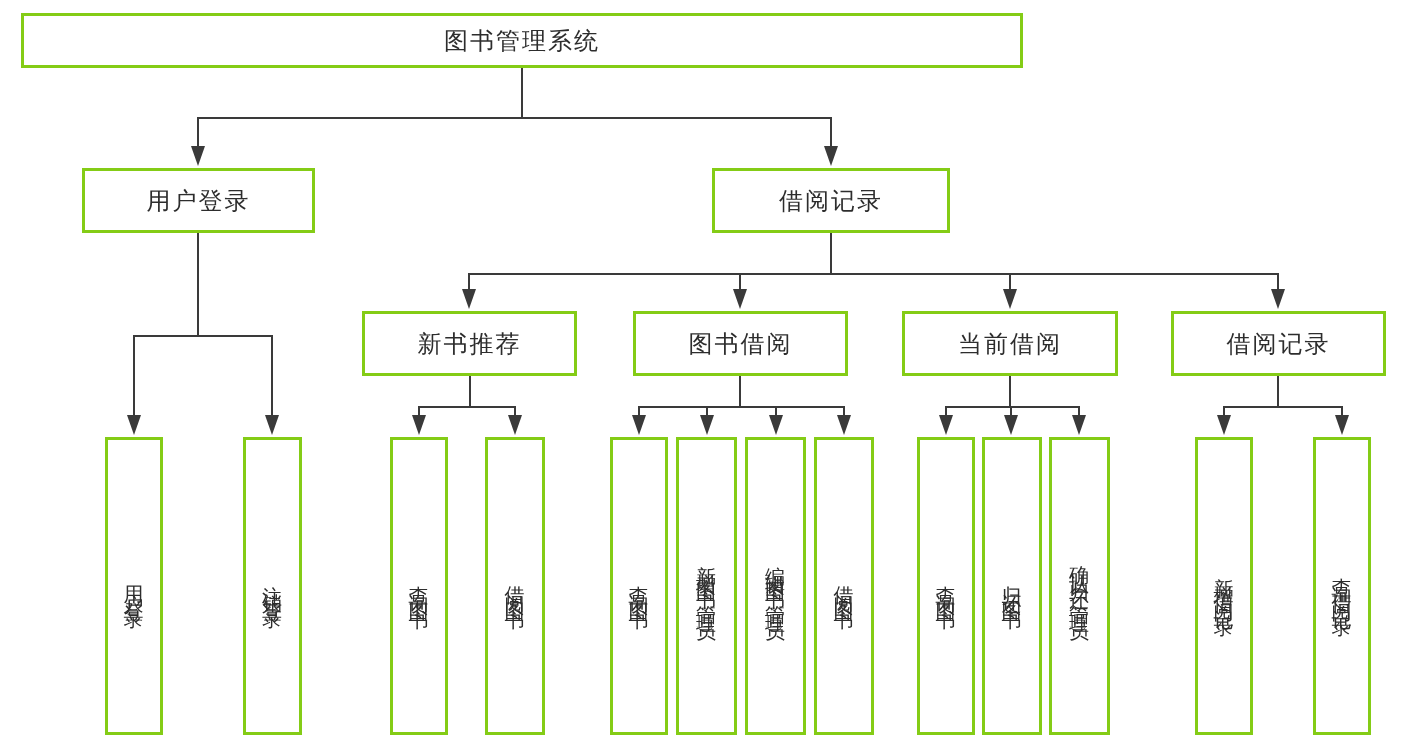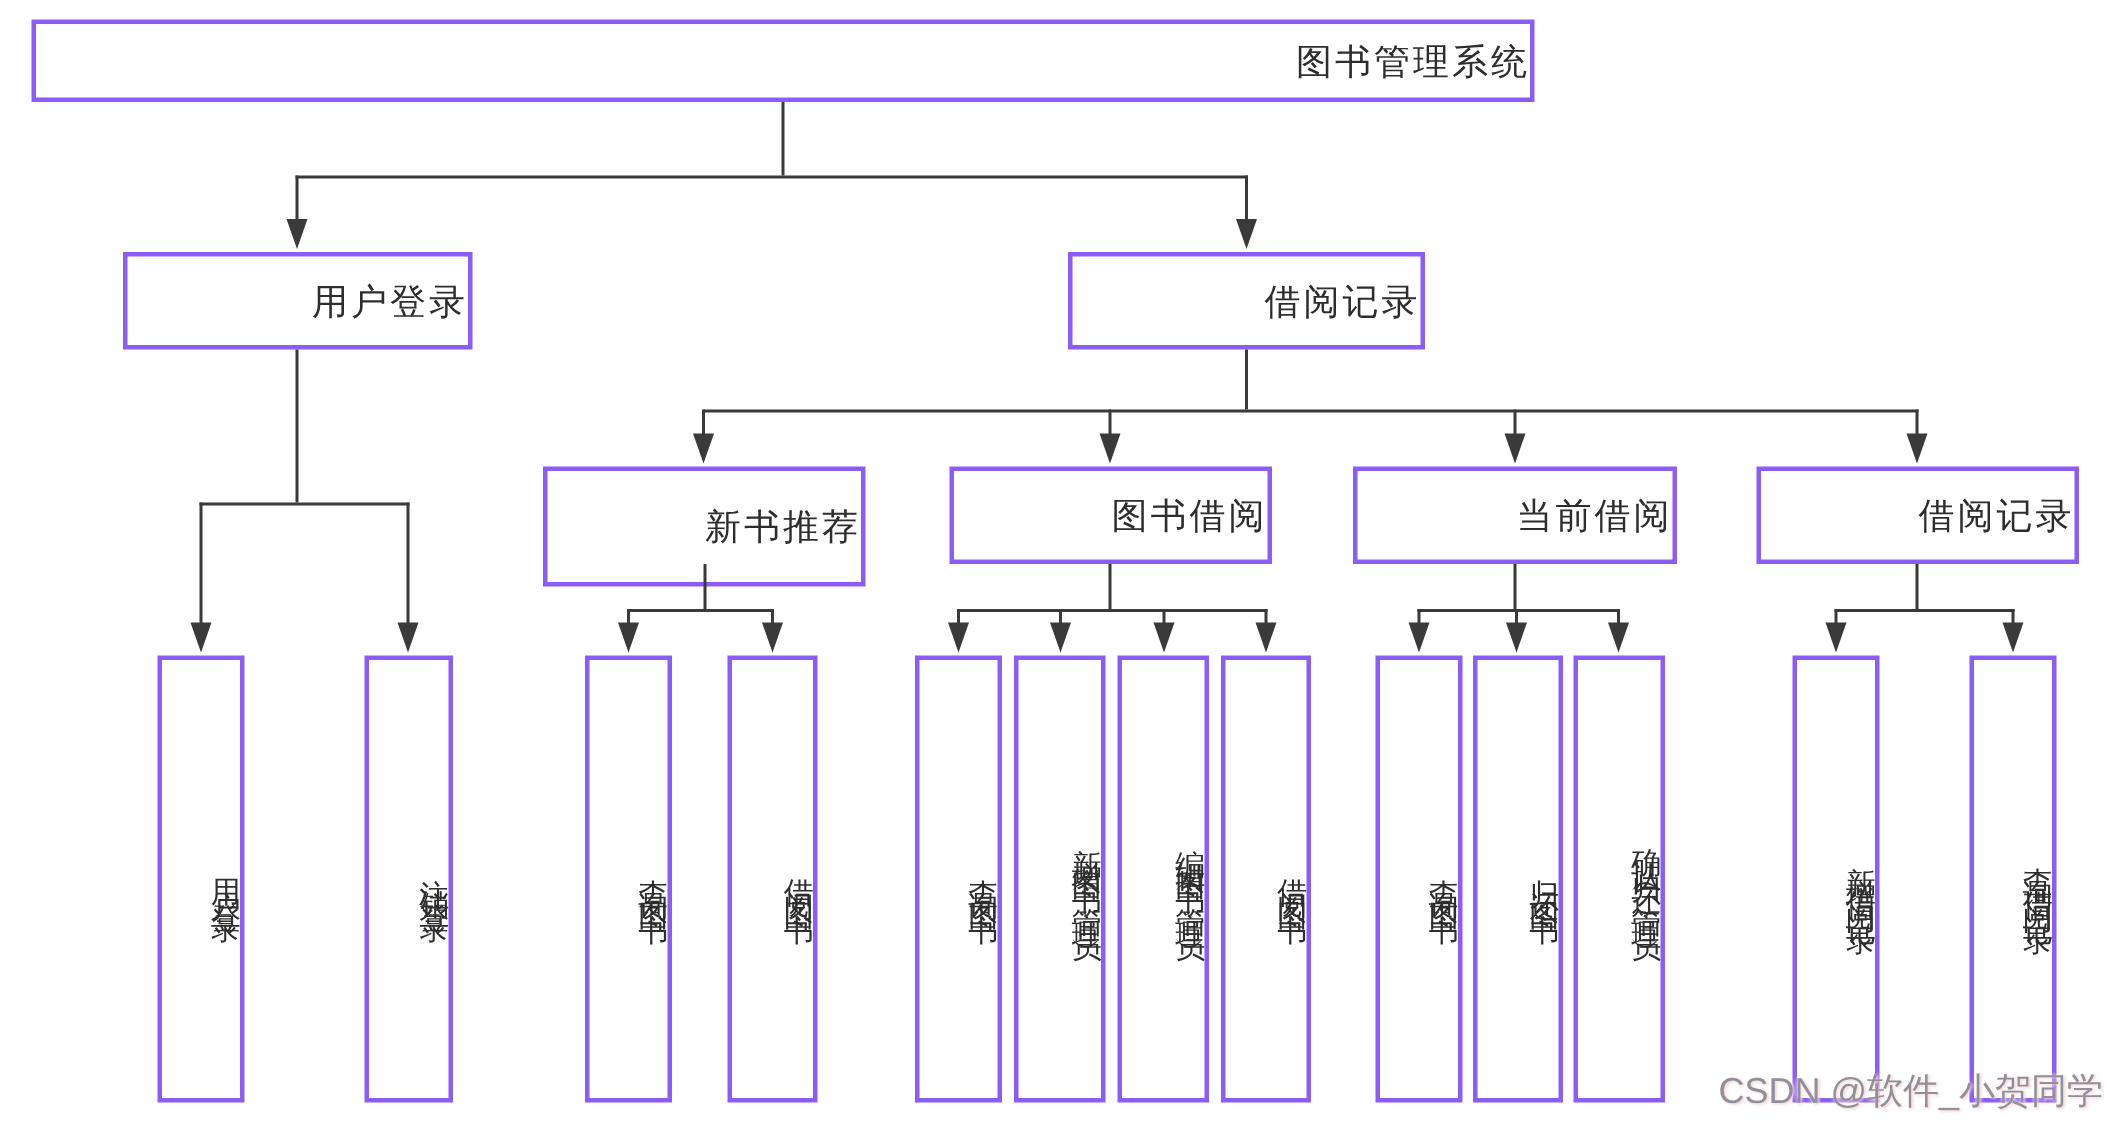--- a/index.html
+++ b/index.html
@@ -6,23 +6,23 @@
   #canvas{
     position:relative;
     width:1405px;height:747px;
     background:#ffffff;
     font-family:"Liberation Sans","DejaVu Sans",sans-serif;
     overflow:hidden;
   }
   .box{
     position:absolute;
     box-sizing:border-box;
-    border:3px solid #8b5cf6;
+    border:3px solid #84cc16;
     background:#ffffff;
-    display:flex;align-items:center;justify-content:flex-end;
+    display:flex;align-items:center;justify-content:center;
     color:#2d2d2d;
   }
   .h-label{font-size:24px;letter-spacing:2px;white-space:nowrap;}
   .root-label{font-size:24px;letter-spacing:2px;white-space:nowrap;}
   .leaf span{
     writing-mode:vertical-rl;
     text-orientation:mixed;
     font-size:20px;
     letter-spacing:8px;
     line-height:1;
@@ -80,21 +80,21 @@
   <div class="hline" style="left:469px;top:273px;width:810px;"></div>
   <div class="vline" style="left:468px;top:273px;height:19px;"></div>
   <div class="vline" style="left:739px;top:273px;height:19px;"></div>
   <div class="vline" style="left:1009px;top:273px;height:19px;"></div>
   <div class="vline" style="left:1277px;top:273px;height:19px;"></div>
   <div class="arrow" style="left:462px;top:289px;"></div>
   <div class="arrow" style="left:733px;top:289px;"></div>
   <div class="arrow" style="left:1003px;top:289px;"></div>
   <div class="arrow" style="left:1271px;top:289px;"></div>
 
-  <div class="box" style="left:362px;top:311px;width:215px;height:80px;">
+  <div class="box" style="left:362px;top:311px;width:215px;height:65px;">
     <span class="h-label">新书推荐</span>
   </div>
   <div class="box" style="left:902px;top:311px;width:216px;height:65px;">
     <span class="h-label">当前借阅</span>
   </div>
   <div class="box" style="left:633px;top:311px;width:215px;height:65px;">
     <span class="h-label">图书借阅</span>
   </div>
   <div class="box" style="left:1171px;top:311px;width:215px;height:65px;">
     <span class="h-label">借阅记录</span>
@@ -171,15 +171,14 @@
     <span>确认归还（管理员）</span>
   </div>
 
   <div class="box leaf" style="left:1195px;top:437px;width:58px;height:298px;">
     <span>新增借阅记录</span>
   </div>
   <div class="box leaf" style="left:1313px;top:437px;width:58px;height:298px;">
     <span>查询借阅记录</span>
   </div>
 
-  <div class="watermark">CSDN @软件_小贺同学</div>
 
 </div>
 
 </body></html>

